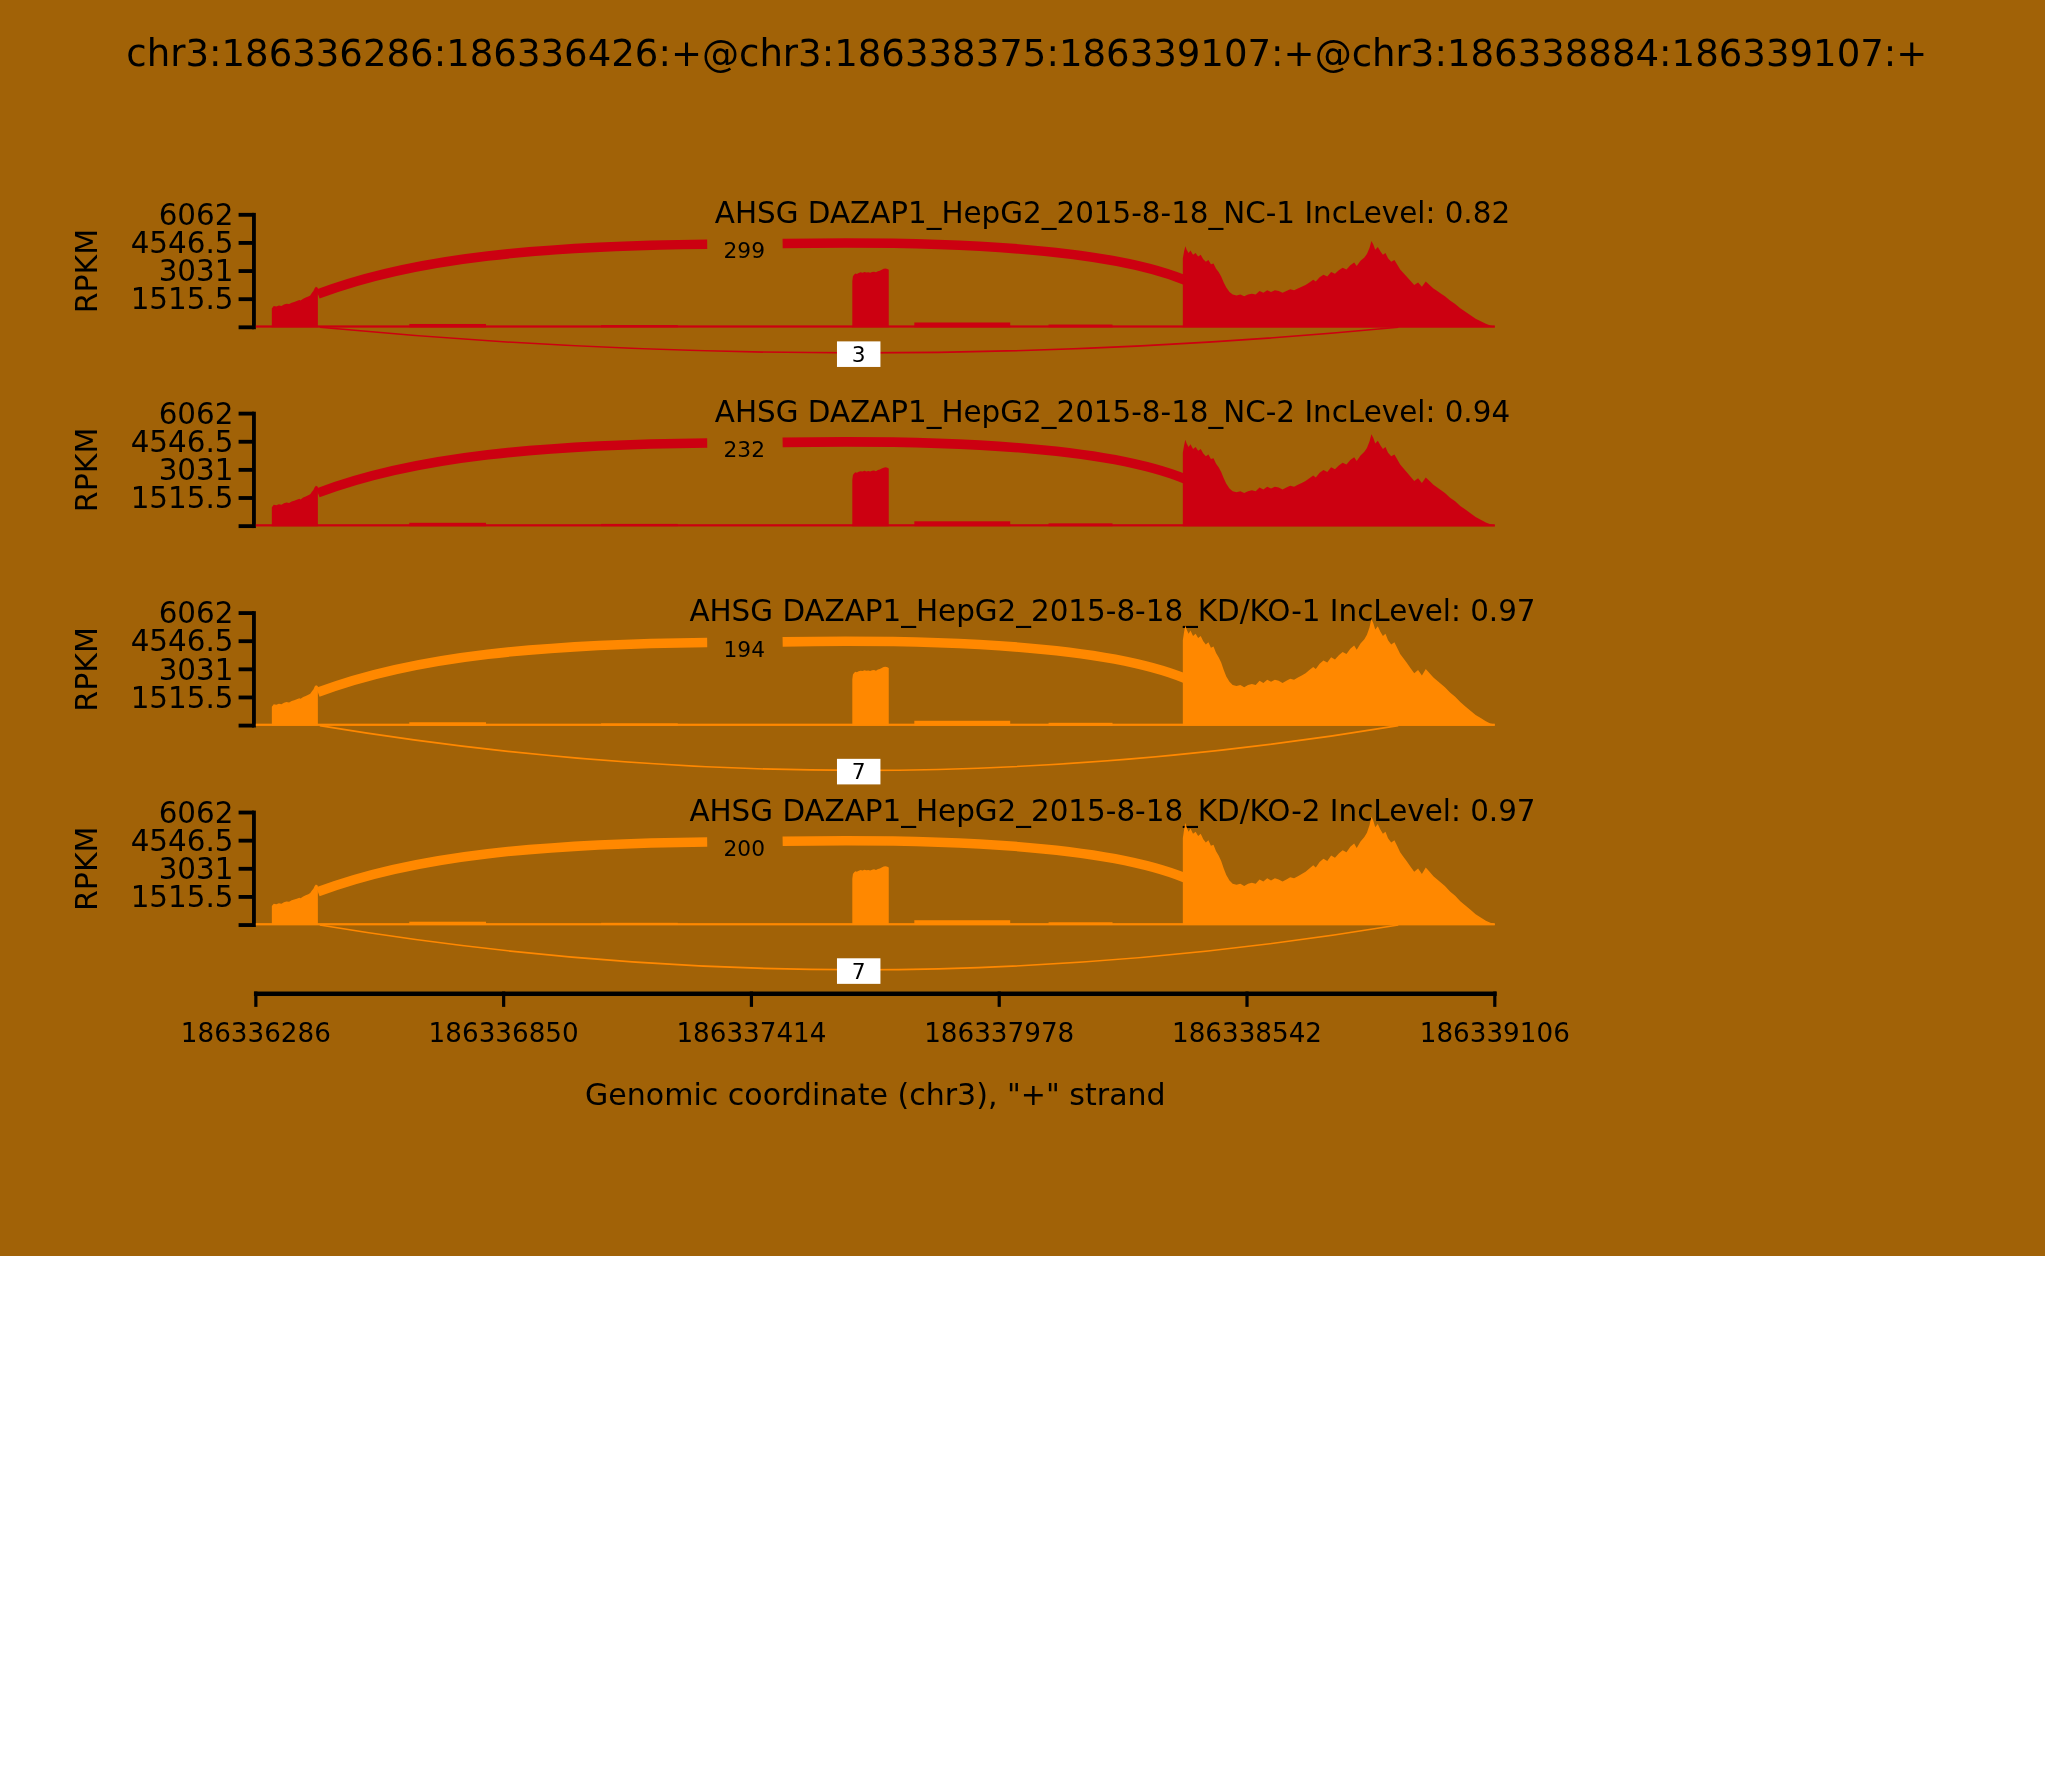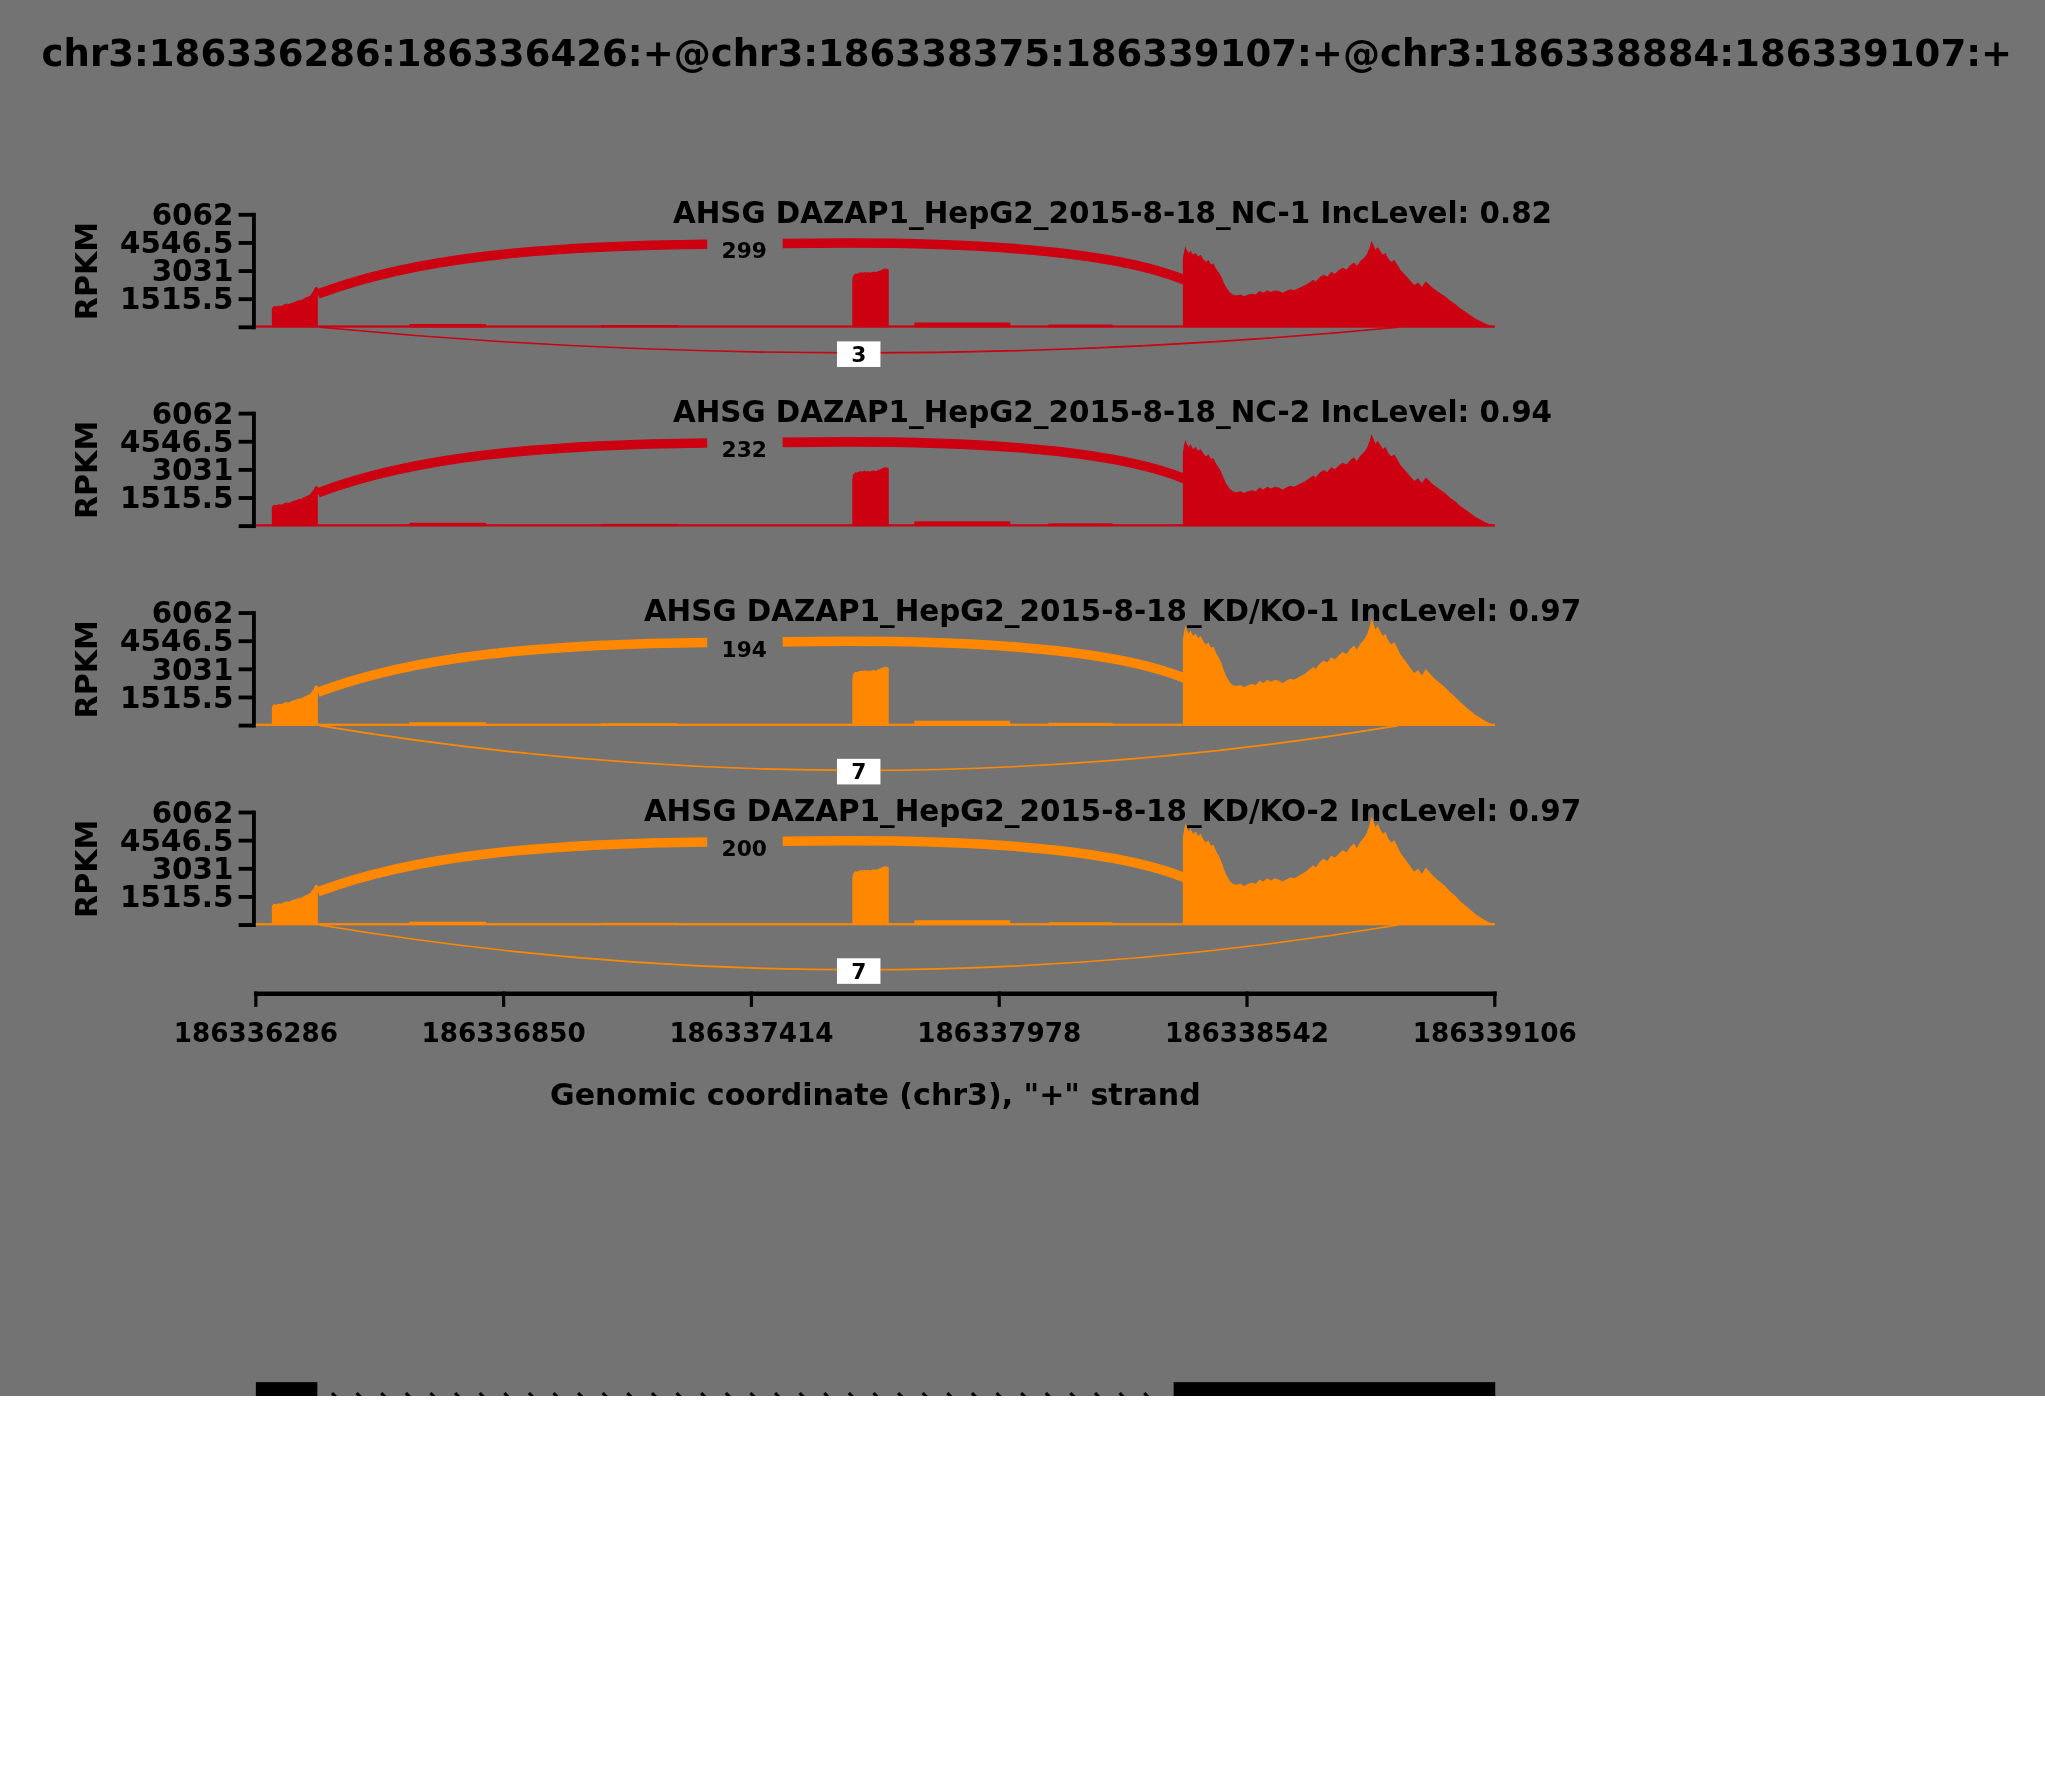--- a/index.html
+++ b/index.html
@@ -1,16 +1,16 @@
 <!DOCTYPE html>
 <html style="font-size:10.2px"><head>
 <meta charset="utf-8">
 <style>
   html,body{margin:0;padding:0;background:#ffffff;}
-  .page{position:relative;width:2046px;height:1396px;background:#737373;overflow:hidden;font-weight:bold;}
+  .page{position:relative;width:2046px;height:1256px;background:#a16207;overflow:hidden;}
   svg{font-family:"DejaVu Sans", sans-serif;}
   text{fill:#000000;}
 </style>
 </head>
 <body>
 
 <div class="page">
   <svg id="plot" viewBox="0 0 3200 2800" width="2046" height="1790">
 
     <text x="1606" y="104" font-size="58" text-anchor="middle">chr3:186336286:186336426:+@chr3:186338375:186339107:+@chr3:186338884:186339107:+</text>

